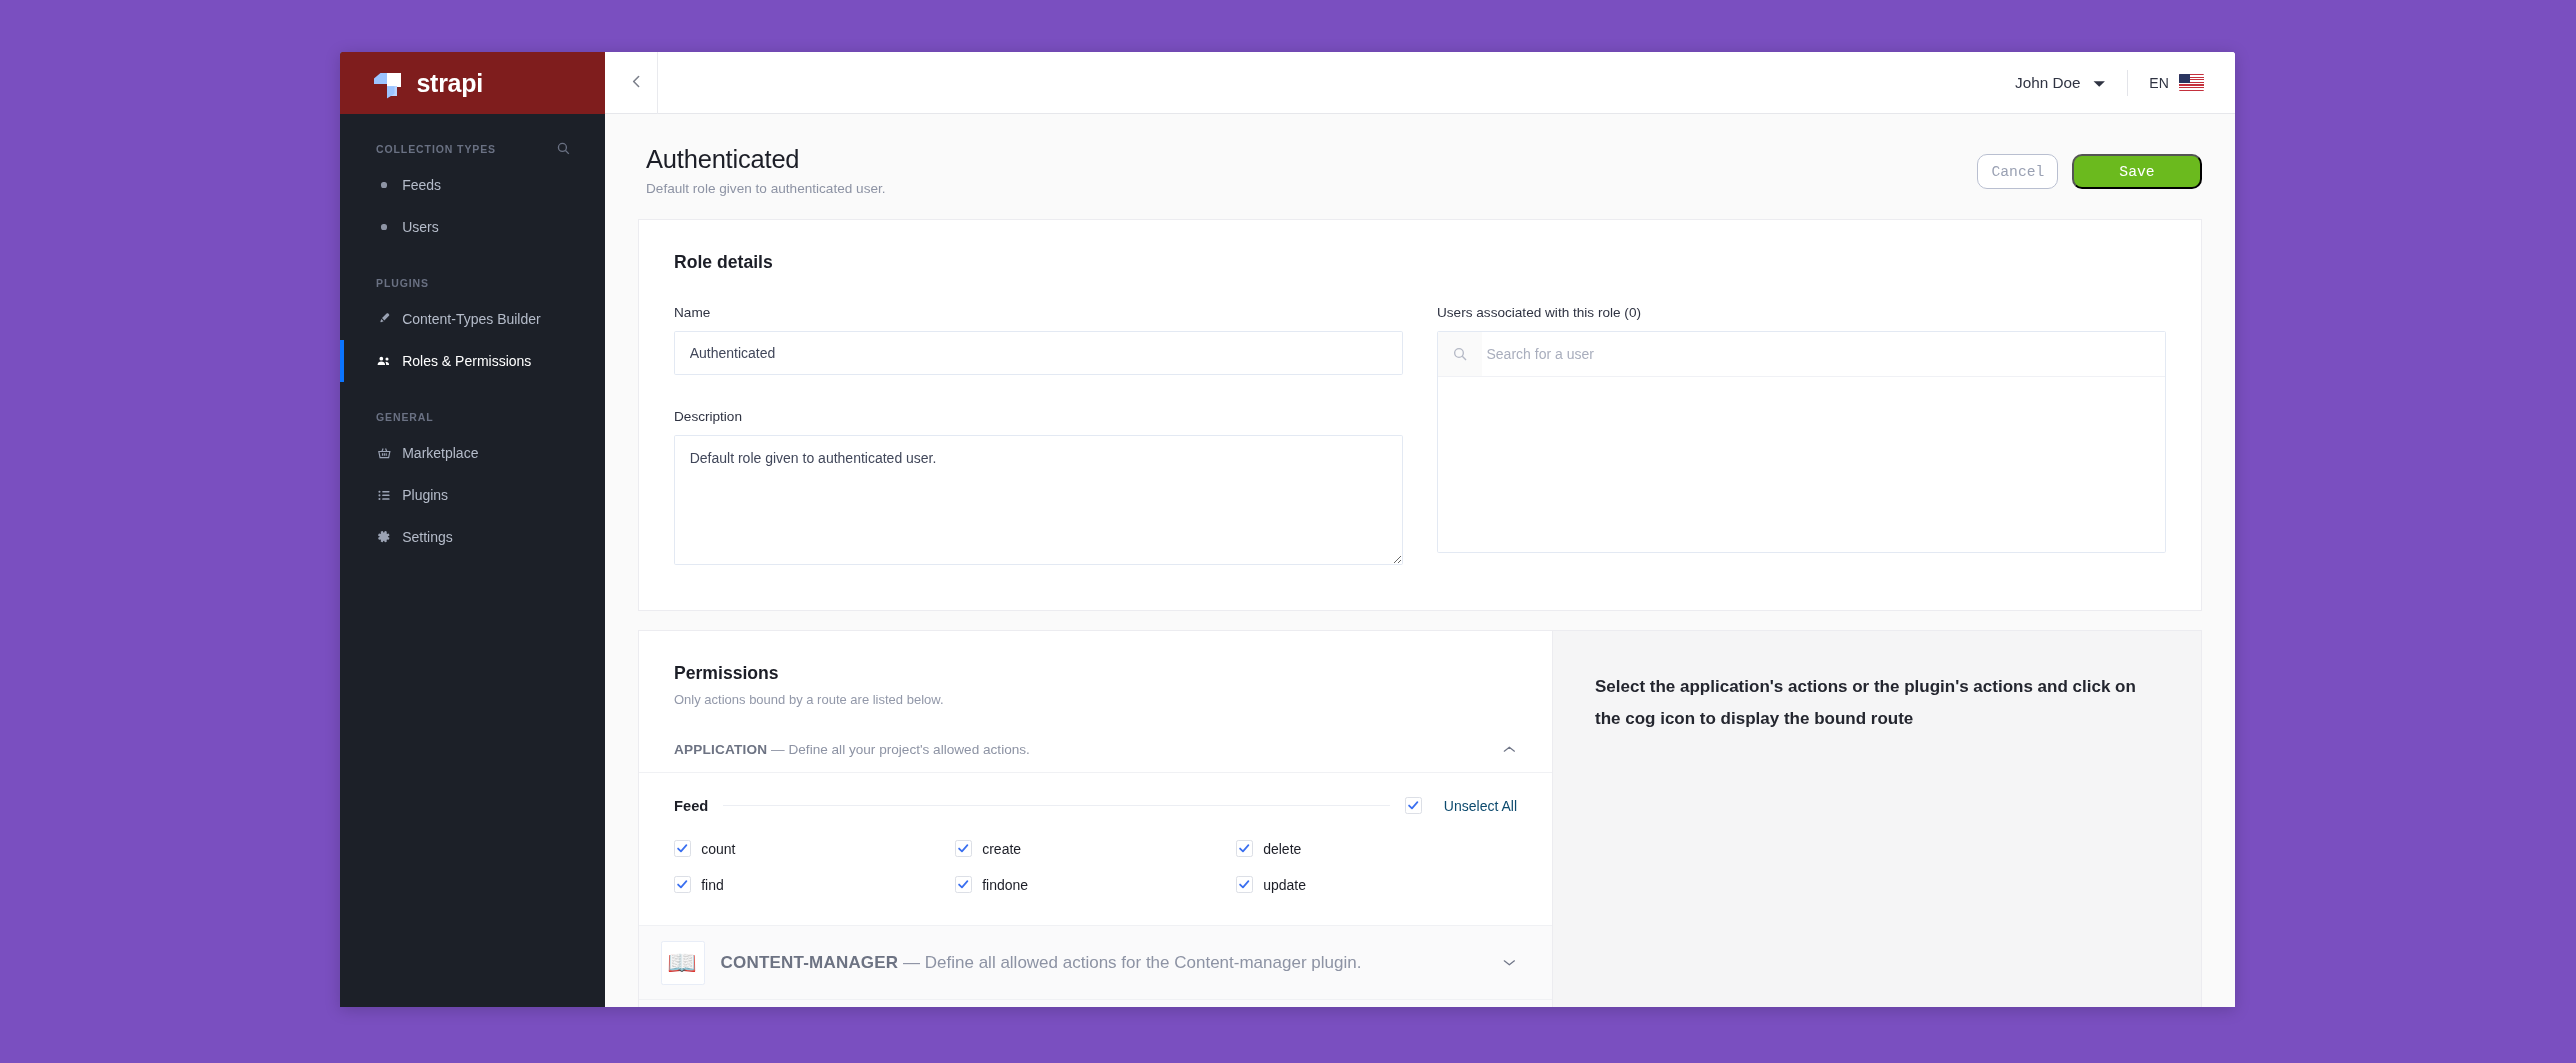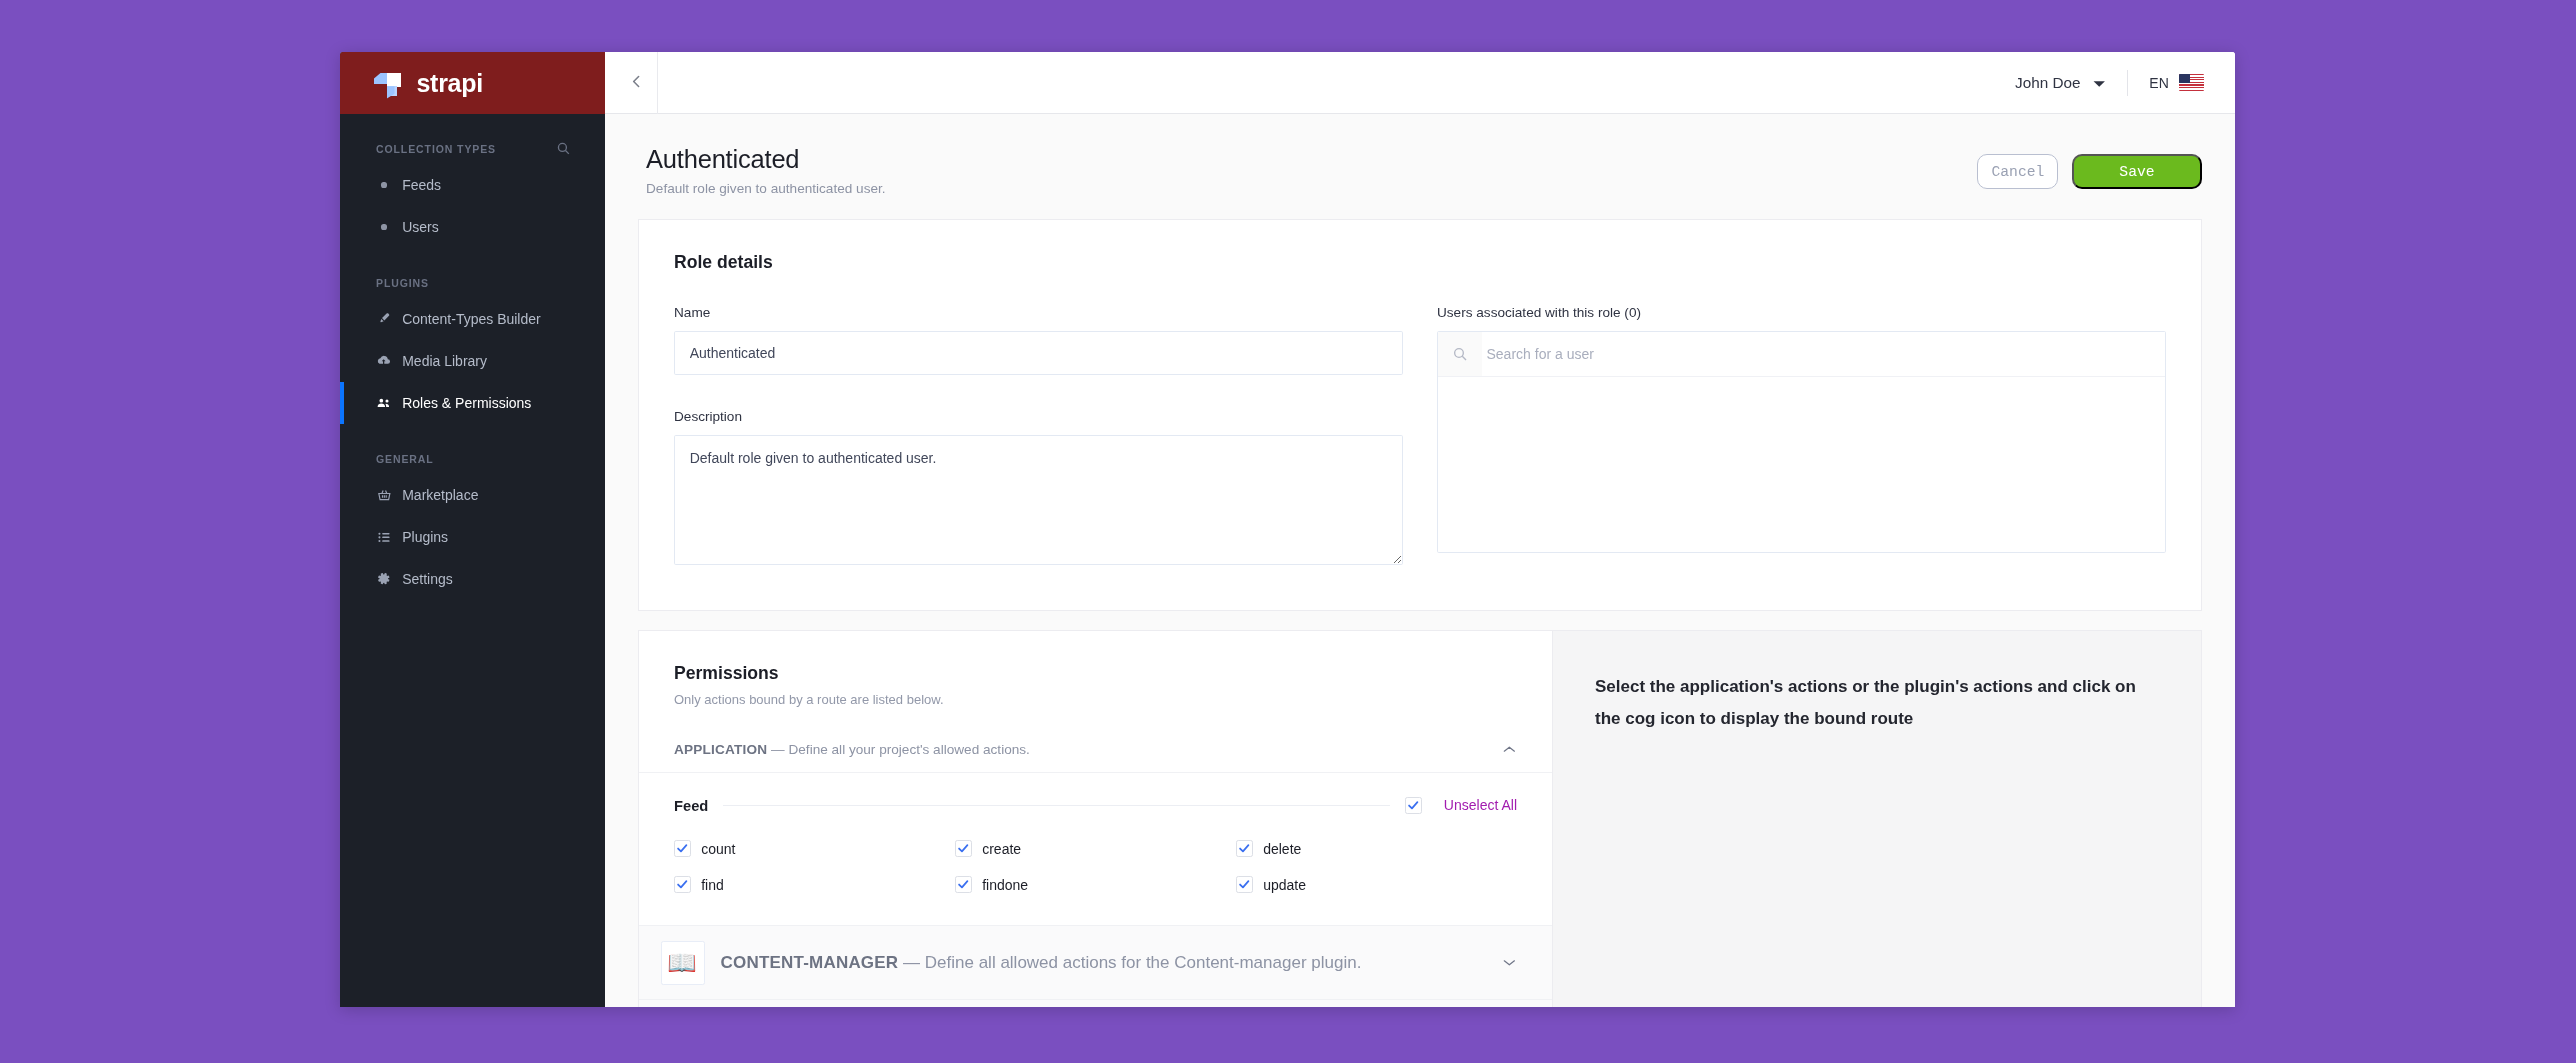--- a/index.html
+++ b/index.html
@@ -161,21 +161,21 @@
     display:flex; align-items:center; justify-content:space-between;
     margin-top:35px; padding:0 35px 14.7px 35px; border-bottom:0.6px solid #f0f1f4;
   }
   .accordion-head .lbl { font-size:13.6px; color:#8d93a4; }
   .accordion-head .lbl b { color:#6d7383; font-weight:700; letter-spacing:0.2px; }
   .chev { color:#6f7587; display:flex; }
 
   .group-row { display:flex; align-items:center; gap:14.7px; padding:0 35px; margin-top:24px; }
   .group-row .name { font-size:14.7px; color:#1c1e27; font-weight:700; white-space:nowrap; }
   .group-row .rule { flex:1 1 auto; height:0.6px; background:#eceef3; }
-  .group-row .unselect { display:flex; gap:22px; font-size:14px; color:#a21caf; white-space:nowrap; }
+  .group-row .unselect { display:flex; align-items:center; gap:22px; font-size:14px; color:#0c4a6e; white-space:nowrap; }
 
   .cb {
     width:17px; height:17px; border:0.6px solid #dcdfe6; border-radius:2.3px; background:#fff;
     display:flex; align-items:center; justify-content:center; flex:0 0 17px;
   }
   .cb svg { display:block; }
 
   .perm-grid { display:grid; grid-template-columns:repeat(3,1fr); row-gap:19px; padding:26px 35px 32px 35px; }
   .perm-item { display:flex; align-items:center; gap:10.2px; font-size:14px; color:#1c1e27; }
 
@@ -229,29 +229,20 @@
     <div class="nav-section-head">
       <span class="title">PLUGINS</span>
     </div>
     <div class="nav-item">
       <span class="ico">
         <svg width="14.7" height="14.7" viewBox="0 0 24 24" fill="currentColor">
           <path d="M18.5 2.5c-.8-.8-2-.8-2.8 0L8.2 10l3.8 3.8 7.5-7.5c.8-.8.8-2 0-2.8zM7 11.3l-1.4 4.3c-.2.6.4 1.2 1 1l4.3-1.4L7 11.3z"></path>
         </svg>
       </span>
       <span>Content-Types Builder</span>
-    </div>
-    <div class="nav-item">
-      <span class="ico">
-        <svg width="15.3" height="15.3" viewBox="0 0 24 24" fill="currentColor">
-          <path d="M18.5 10a6 6 0 00-11.6-1.6A4.5 4.5 0 005.5 17h13a3.5 3.5 0 000-7z"></path>
-          <path d="M11 18h2v-5h2l-3-3.2L9 13h2z" fill="#1c2028"></path>
-        </svg>
-      </span>
-      <span>Media Library</span>
     </div>
     <div class="nav-item active">
       <span class="ico">
         <svg width="16" height="16" viewBox="0 0 24 24" fill="currentColor">
           <circle cx="8" cy="8.5" r="2.8"></circle>
             <circle cx="16.5" cy="9" r="2.3"></circle>
           <path d="M2.5 17c0-2.8 2.5-4.3 5.5-4.3S13.5 14.2 13.5 17v1h-11z"></path>
           <path d="M14.6 13.1c2.7.1 4.9 1.4 4.9 3.9v1h-4.3v-1c0-1.2-.3-2.2-.9-3z"></path>
         </svg>
       </span>

